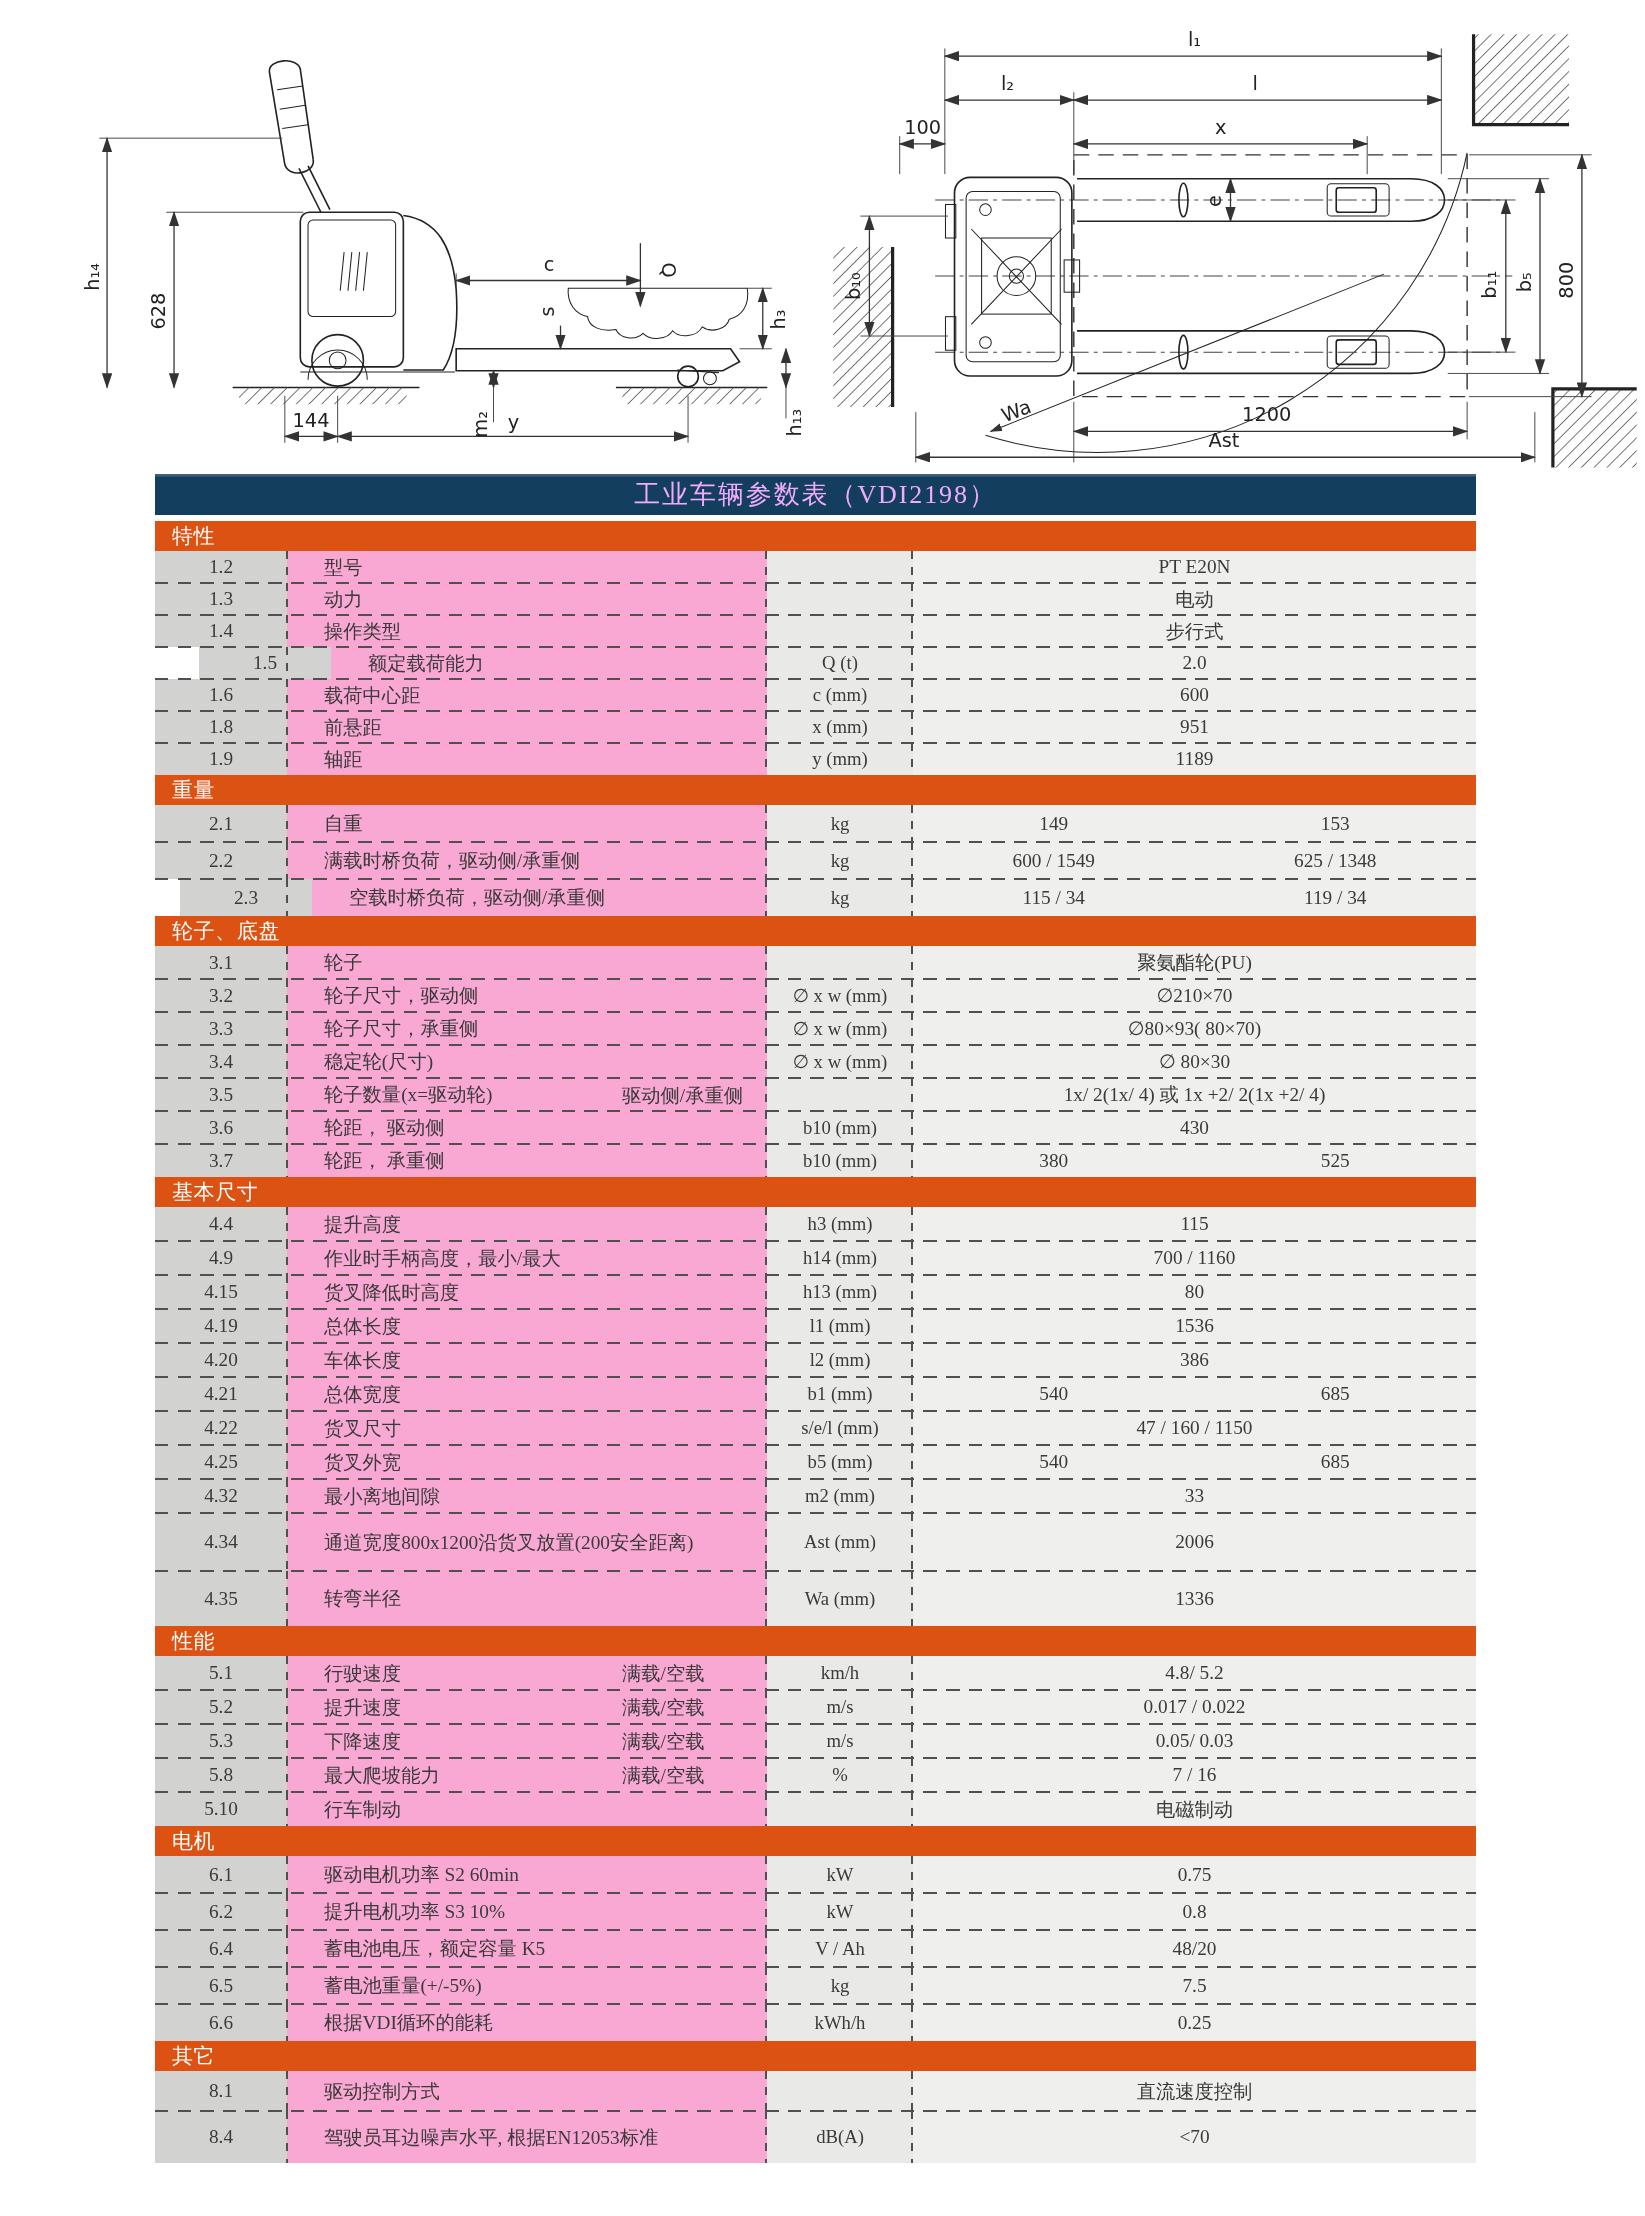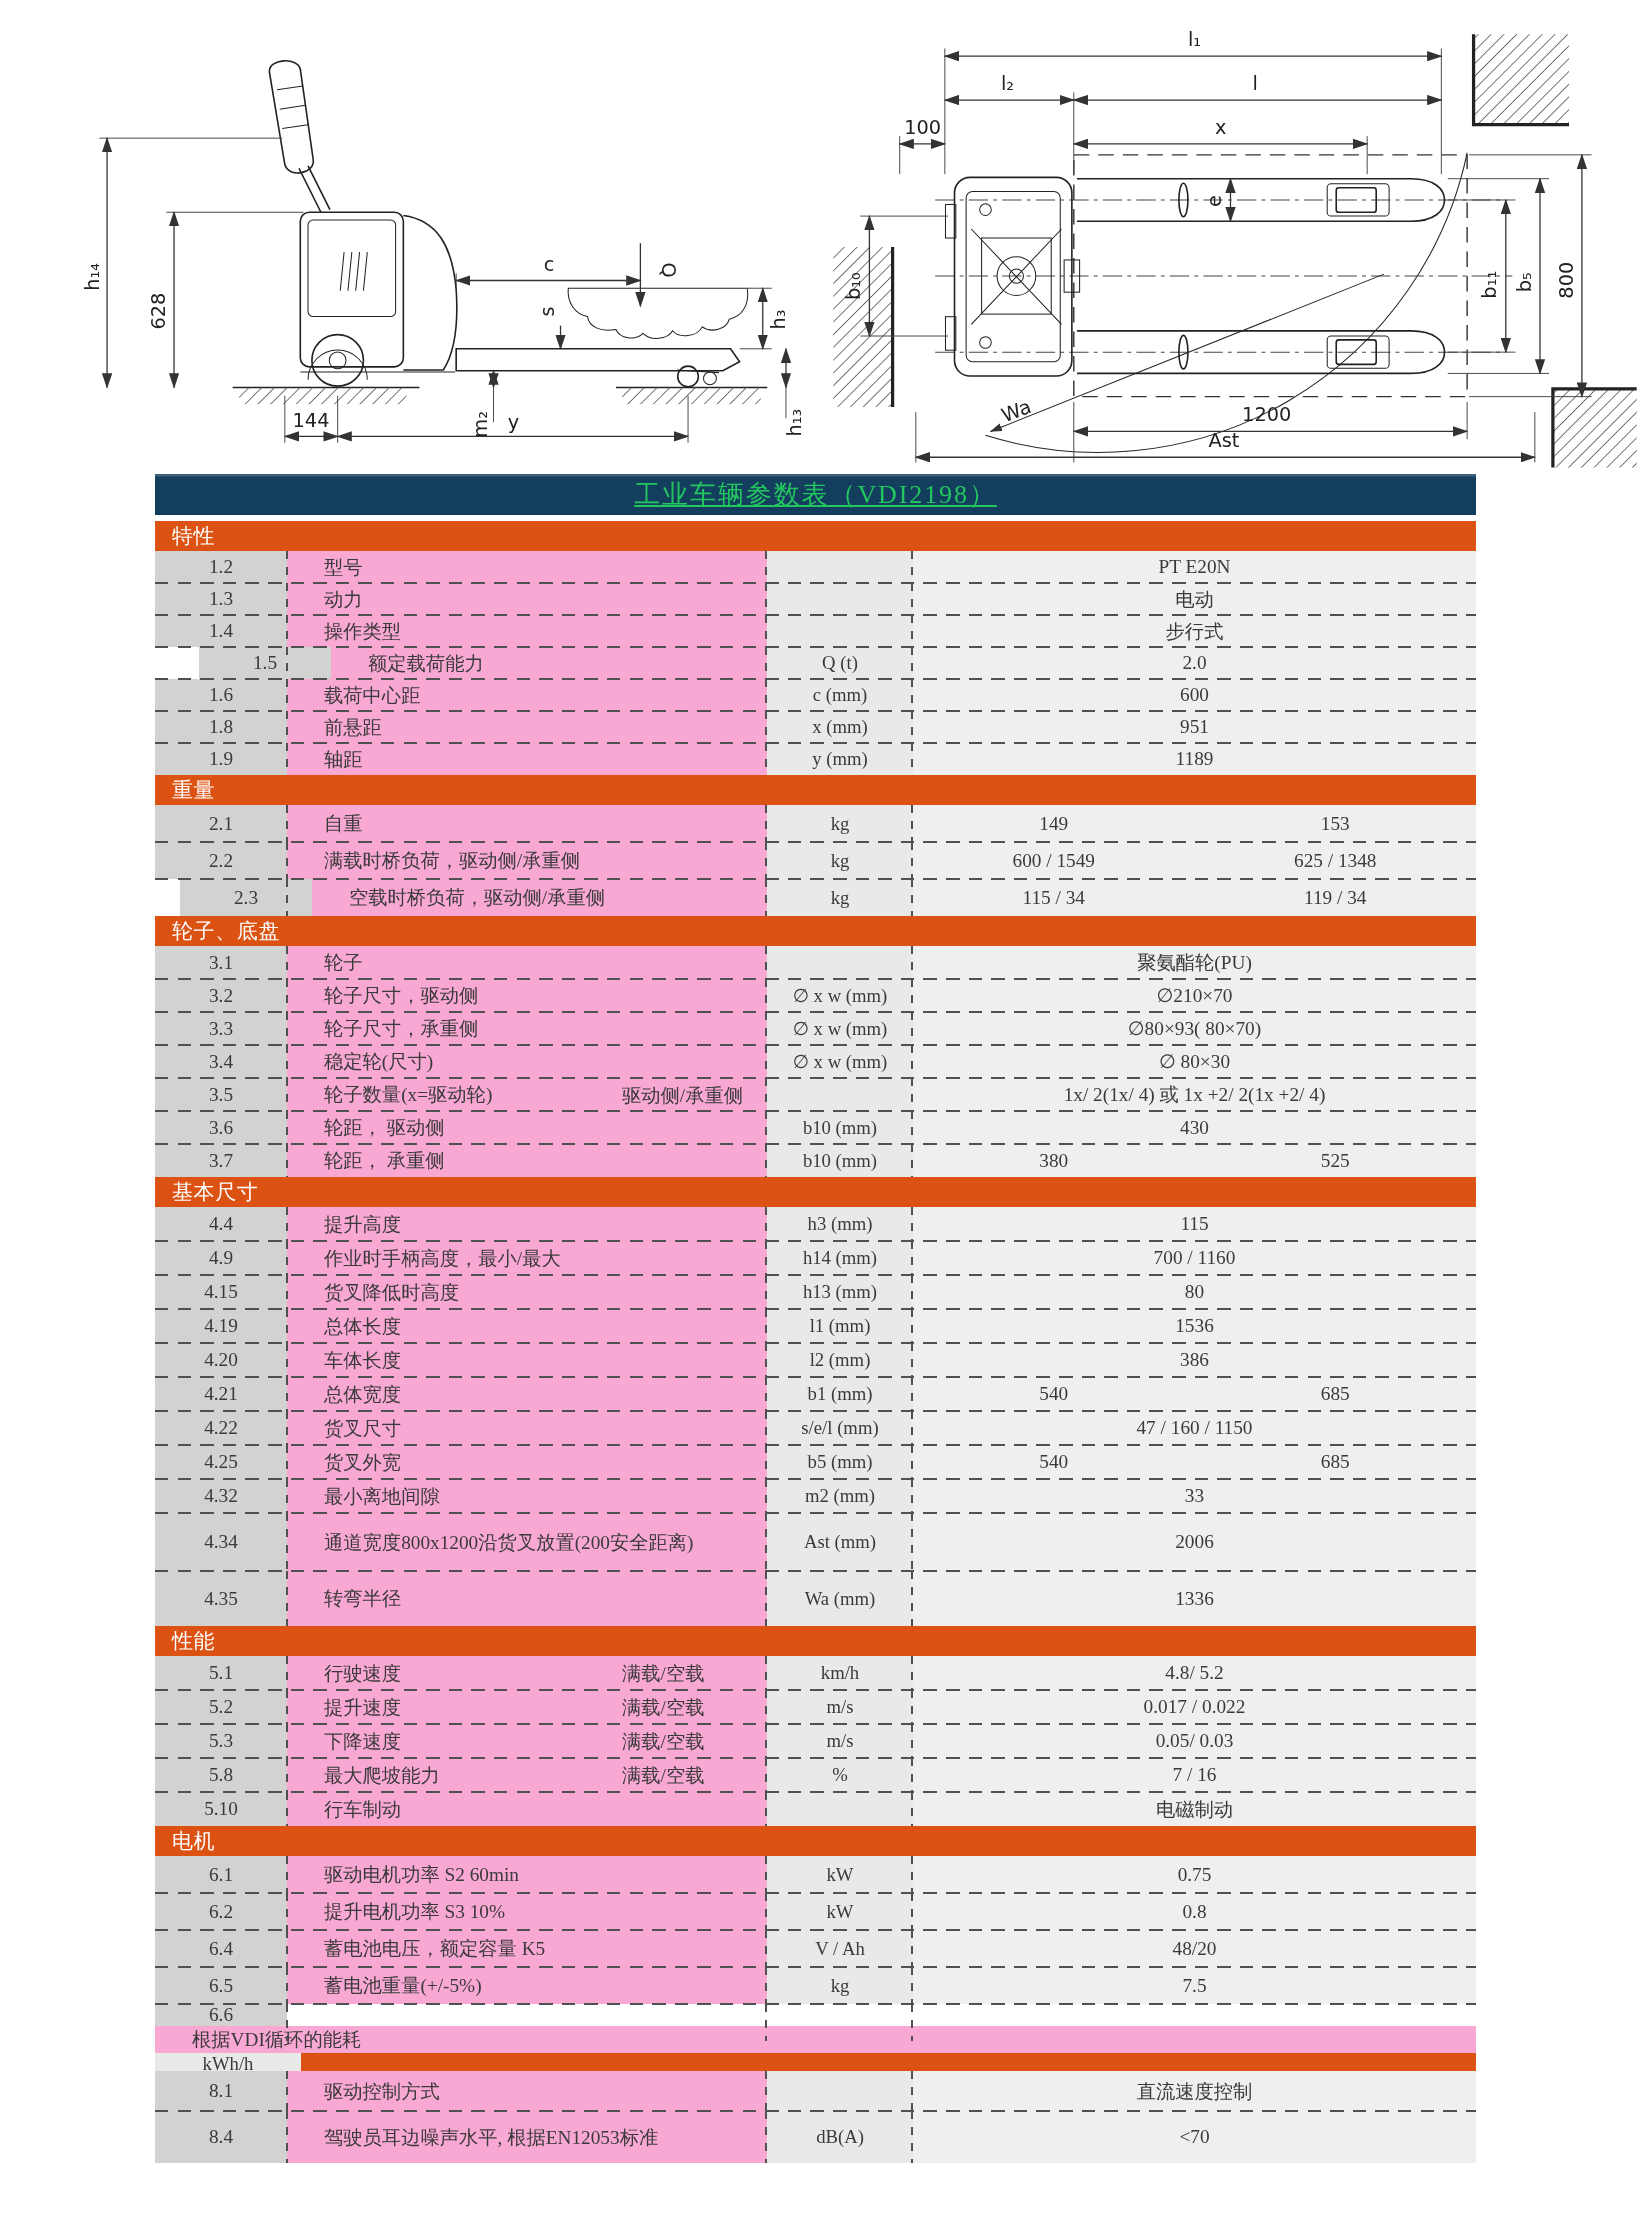--- a/index.html
+++ b/index.html
@@ -17,22 +17,22 @@
   svg .ext{stroke:#444;stroke-width:1.5;fill:none;}
   svg .body-line{stroke:#222;stroke-width:2.5;fill:none;}
   svg .thin{stroke:#222;stroke-width:1.6;fill:none;}
   svg .axis{stroke:#444;stroke-width:1.6;fill:none;stroke-dasharray:30 8 6 8;}
   svg .pallet{stroke:#333;stroke-width:2.2;fill:none;stroke-dasharray:24 14;}
   svg .walledge{stroke:#222;stroke-width:5;fill:none;}
 
   
   #spec-table{position:absolute;left:155px;top:474px;width:1321px;}
   #table-title{
-    height:41px;background:#143E5E;color:#22c55e;display:flex;align-items:center;justify-content:center;
-    font-size:26px;letter-spacing:1.9px;box-shadow:inset 0 2.6px 0 rgba(255,255,255,0.18);text-decoration:underline;
+    height:41px;background:#143E5E;color:#f0abfc;display:flex;align-items:center;justify-content:center;
+    font-size:26px;letter-spacing:1.9px;box-shadow:inset 0 2.6px 0 rgba(255,255,255,0.18);
   }
   #title-gap{height:6.4px;background:#ffffff;}
   .sec-header{
     height:30px;background:#DB5212;color:#ffffff;display:flex;align-items:center;
     padding-left:17px;font-size:21px;letter-spacing:0.6px;
   }
   .row{position:relative;display:flex;align-items:stretch;}
   .row.sep::before{
     content:"";position:absolute;left:0;right:0;top:-1.3px;height:1.9px;z-index:3;
     background:repeating-linear-gradient(90deg,#505050 0 13.5px,transparent 13.5px 22.6px);
@@ -711,21 +711,21 @@
           <span>蓄电池重量(+/-5%)</span>
         </div>
         <div class="cell c-unit">kg</div>
         <div class="cell c-val">
           <span class="v">7.5</span>
         </div>
         <div class="vsep v1"></div>
         <div class="vsep v2"></div>
         <div class="vsep v3"></div>
       </div>
-      <div class="row sep" style="height: 37px; flex-direction: column;">
+      <div class="row sep" style="height: 37px;">
         <div class="cell c-num">6.6</div>
         <div class="cell c-label">
           <span>根据VDI循环的能耗</span>
         </div>
         <div class="cell c-unit">kWh/h</div>
         <div class="cell c-val">
           <span class="v">0.25</span>
         </div>
         <div class="vsep v1"></div>
         <div class="vsep v2"></div>

